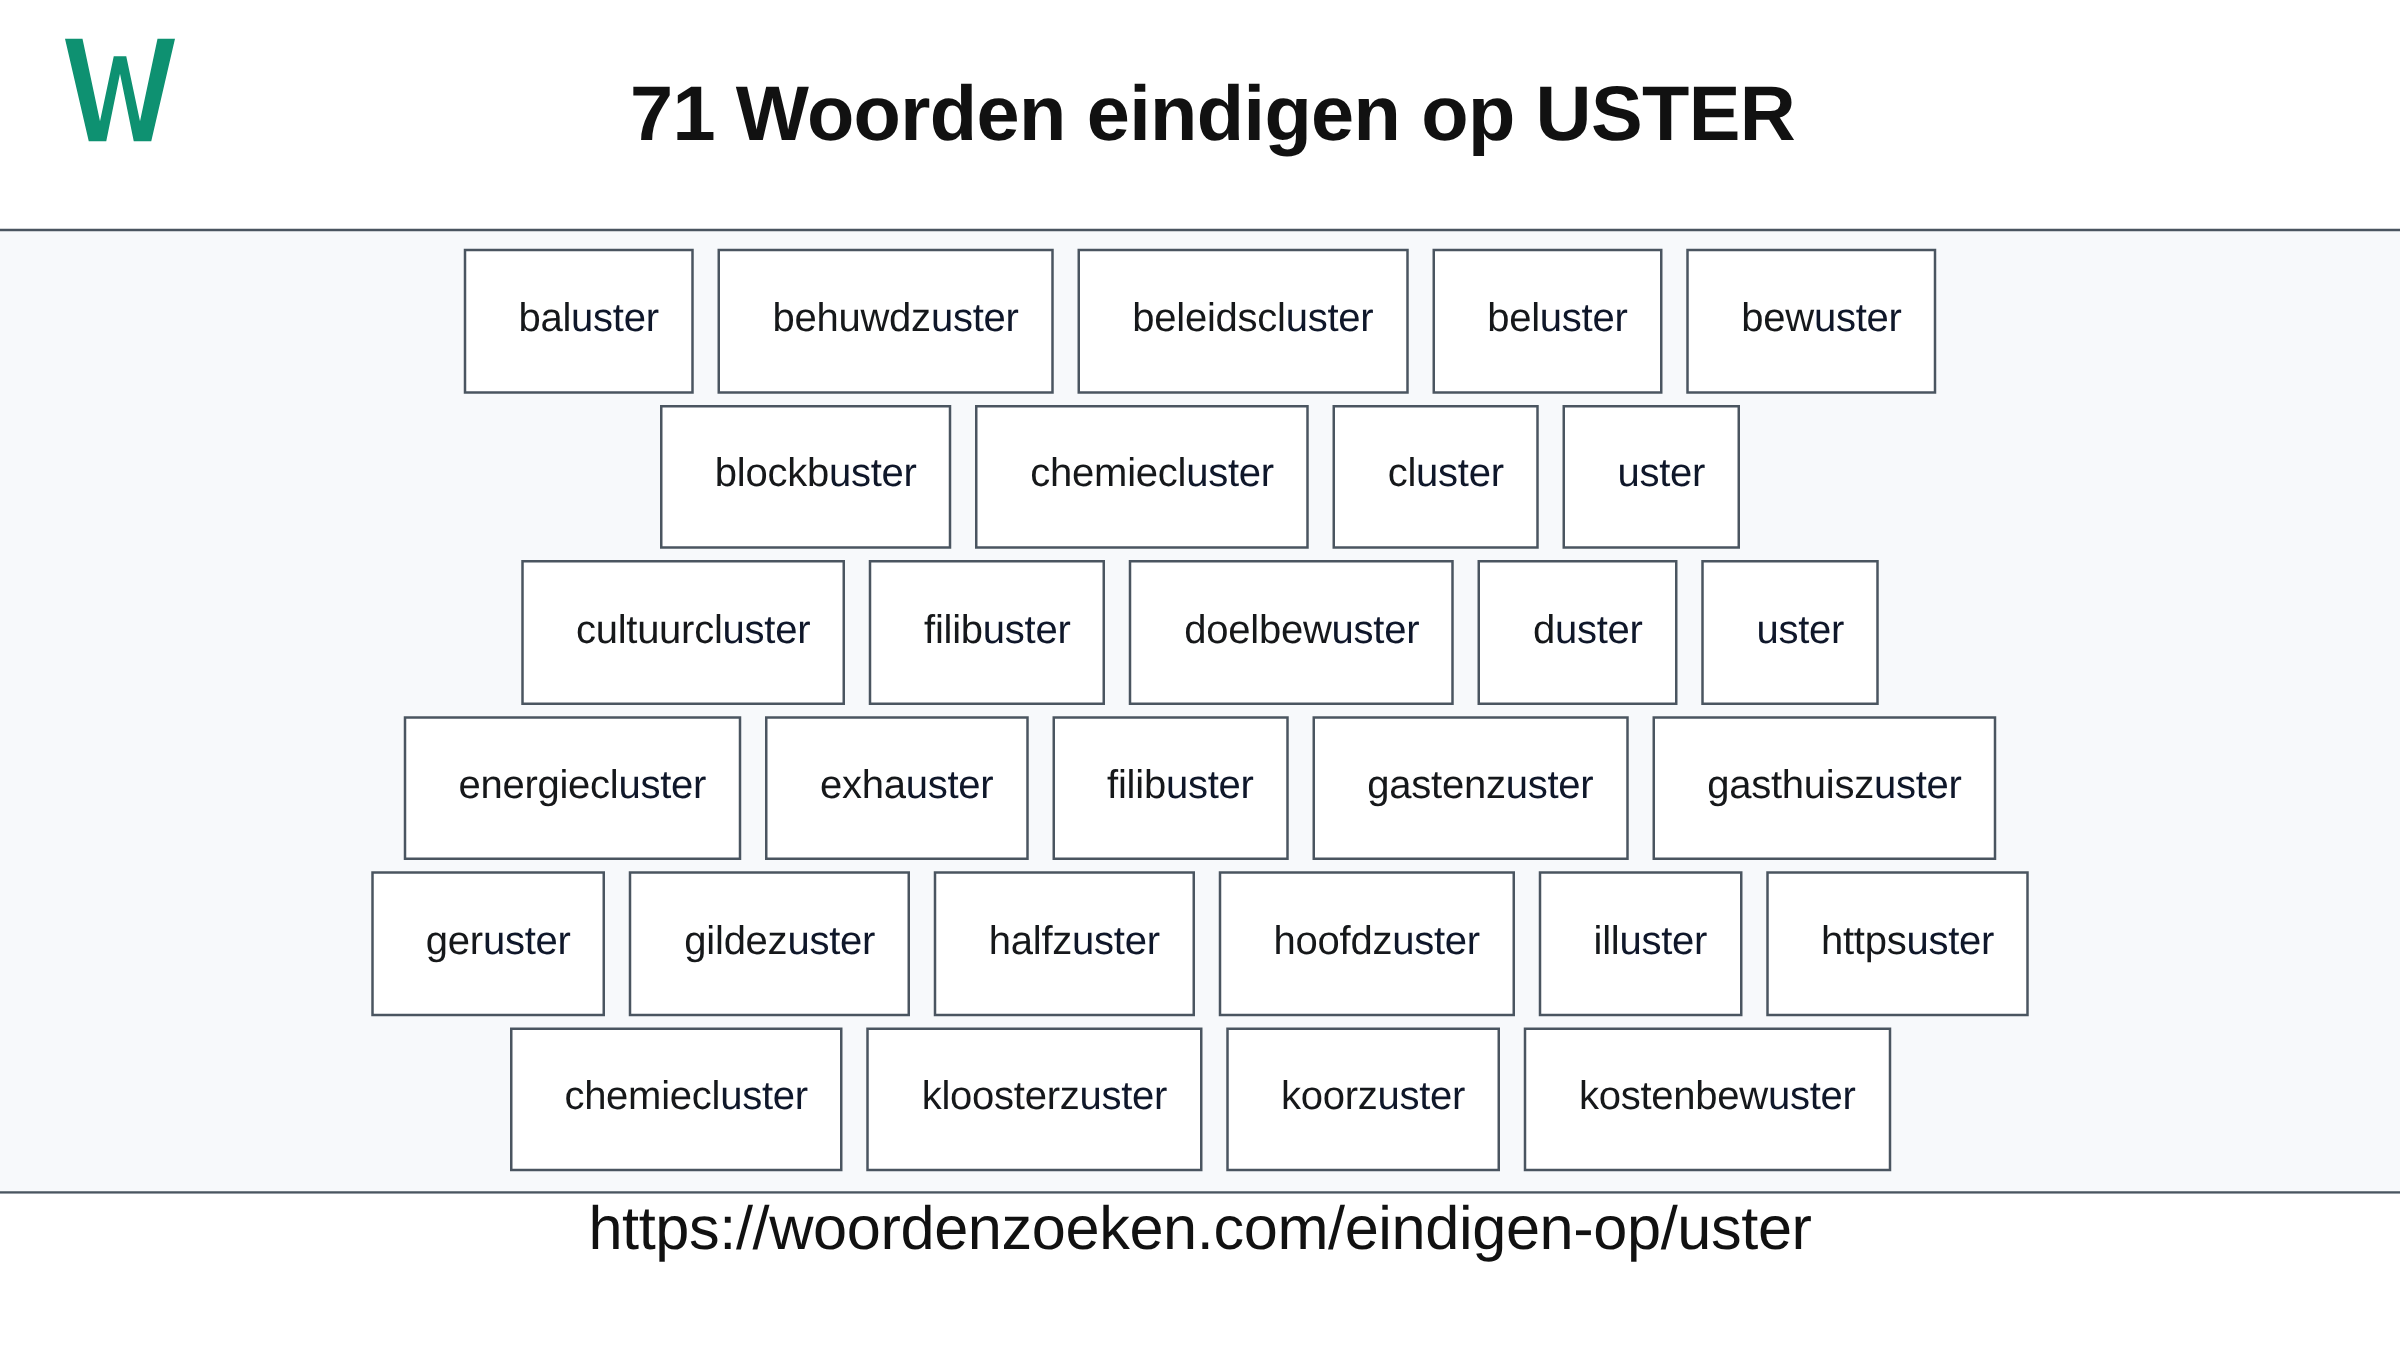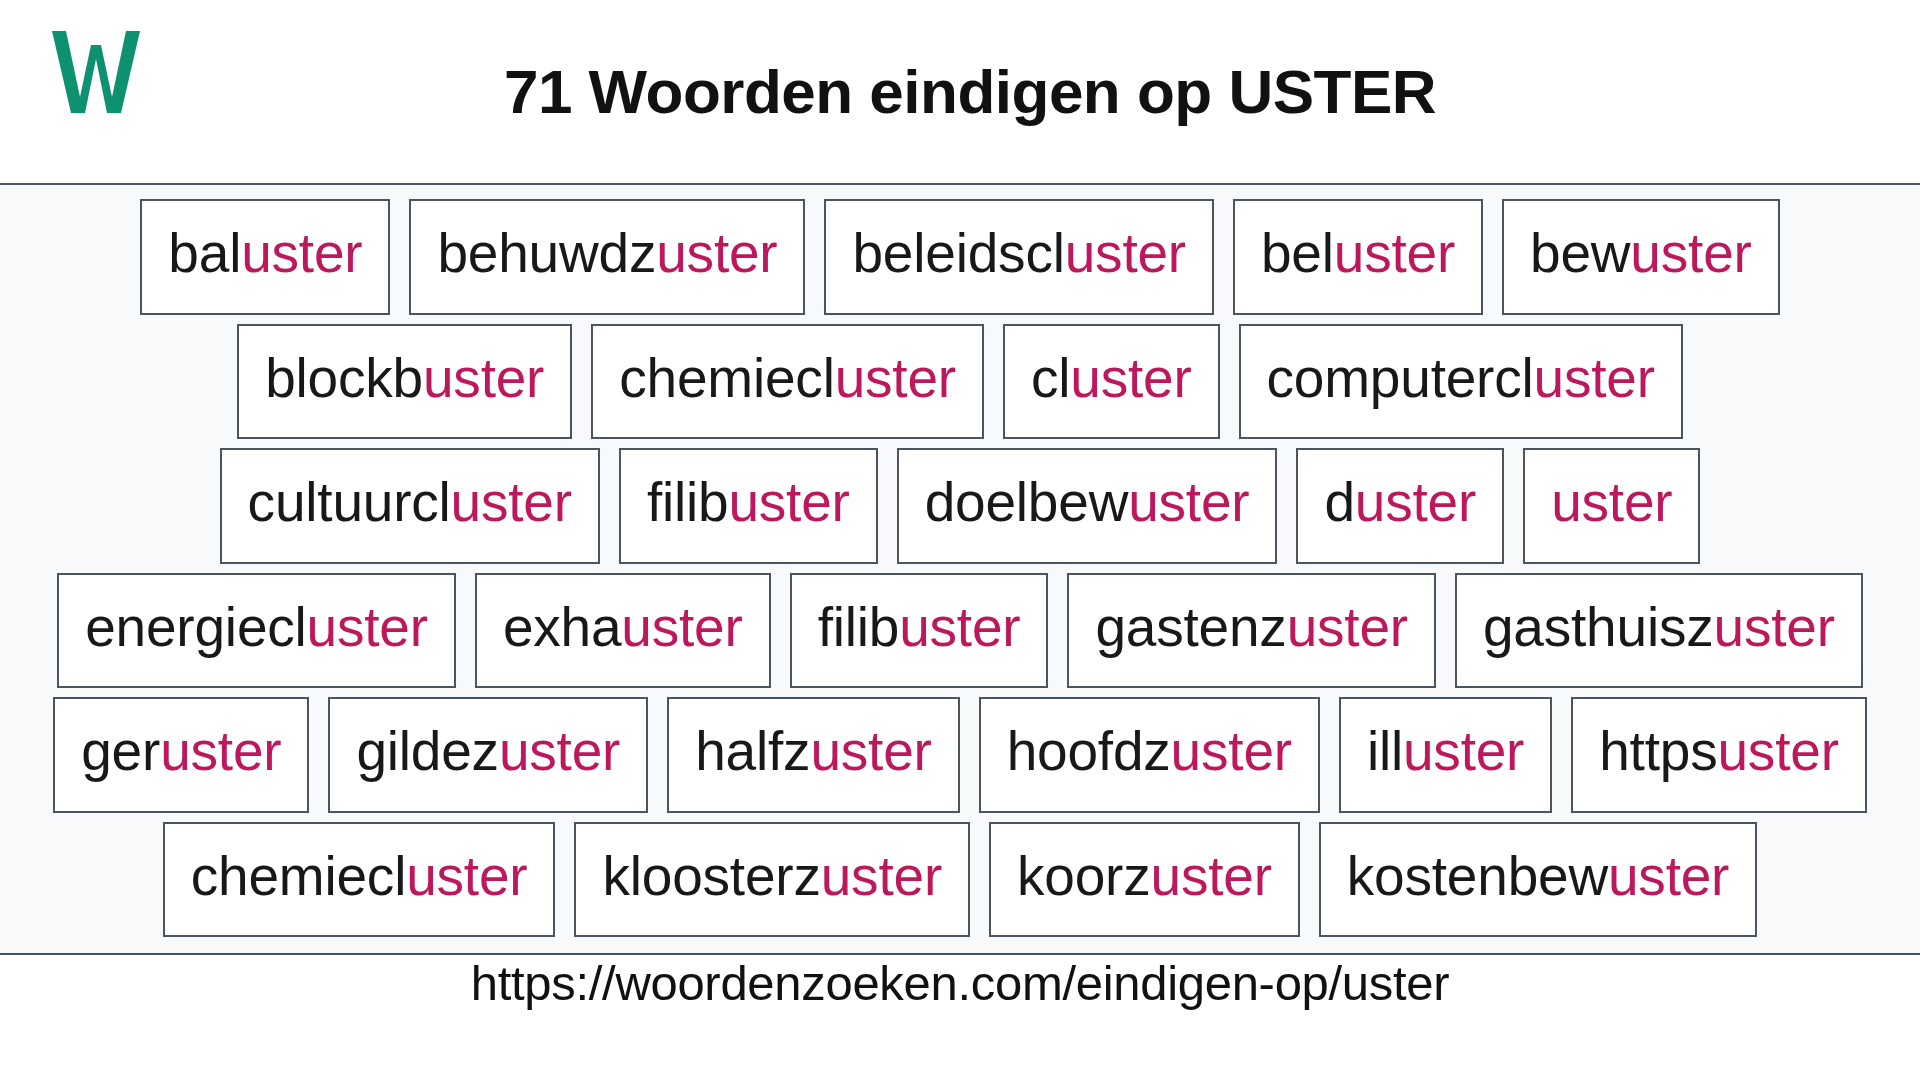--- a/index.html
+++ b/index.html
@@ -74,29 +74,29 @@
     gap: 19px;
     flex: 1 1 0;
     min-height: 0;
   }
   .word-box {
     border: 2px solid #4a5560;
     background: #ffffff;
     display: flex;
     align-items: center;
     justify-content: center;
-    padding: 2px 26px 8px 26px;
-    font-size: 55px;
+    padding: 2px 26px 8px 42px;
+    font-size: 32px;
     line-height: 1;
     color: #111111;
     white-space: nowrap;
     letter-spacing: -0.2px;
   }
   .word-box .stem { color: #16181a; }
-  .word-box .suffix { color: #be185d; }
+  .word-box .suffix { color: #0f172a; }
 
   
   .footer {
     flex: 0 0 125px;
     height: 125px;
     background: #ffffff;
     display: flex;
     align-items: flex-start;
     justify-content: center;
   }
@@ -153,21 +153,20 @@
         </div>
       <div class="word-box">
           <span class="stem">chemiecl</span>
           <span class="suffix">uster</span>
         </div>
       <div class="word-box">
           <span class="stem">cl</span>
           <span class="suffix">uster</span>
         </div>
       <div class="word-box">
-          <span class="stem">computercl</span>
           <span class="suffix">uster</span>
         </div>
     </div>
 
     <div class="word-row">
       <div class="word-box">
           <span class="stem">cultuurcl</span>
           <span class="suffix">uster</span>
         </div>
       <div class="word-box">

